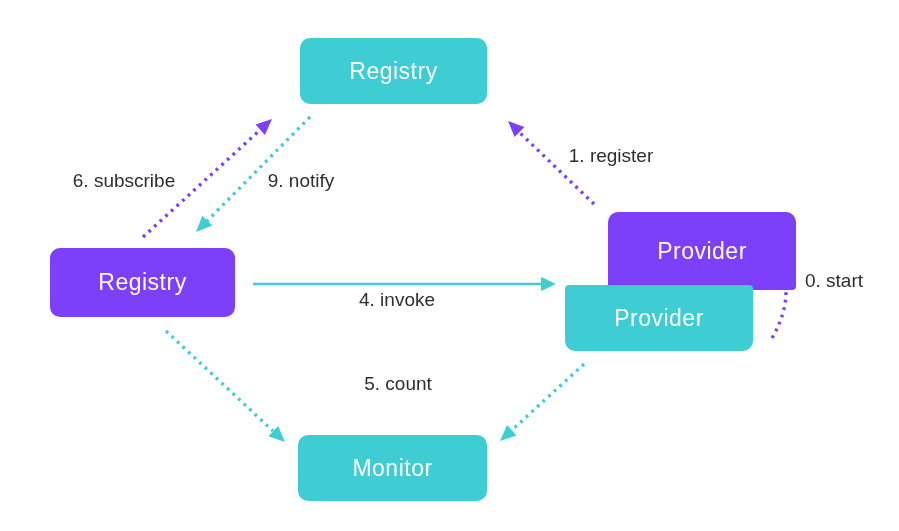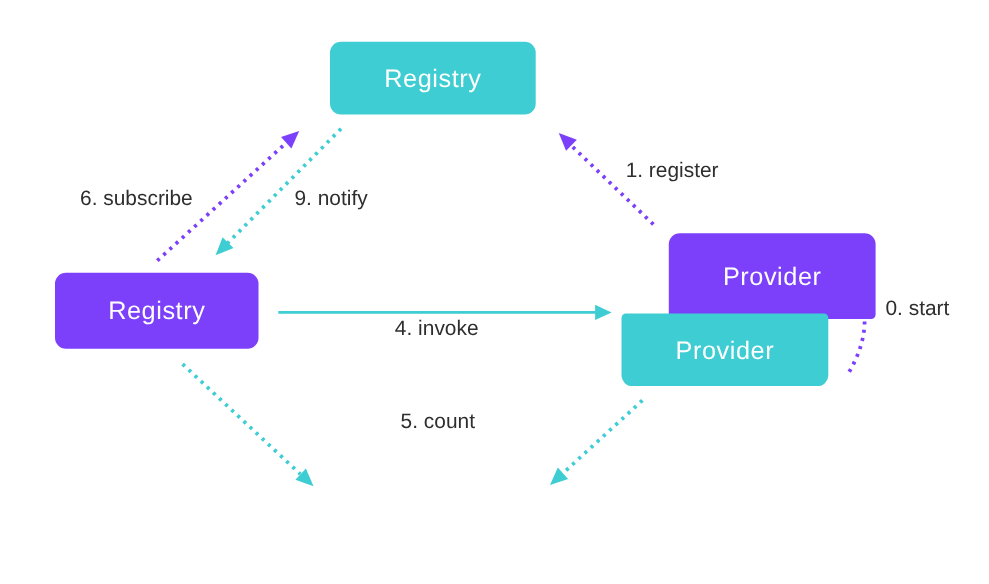--- a/index.html
+++ b/index.html
@@ -116,20 +116,23 @@
   </div>
 
   <div class="node node-purple node-provider">
     <span>Provider</span>
   </div>
 
   <div class="node node-teal node-container">
     <span>Provider</span>
   </div>
 
+  <div class="node node-teal node-monitor">
+    <span>Monitor</span>
+  </div>
 
   <div class="edge-label lbl-subscribe">6. subscribe</div>
   <div class="edge-label lbl-notify">9. notify</div>
   <div class="edge-label lbl-register">1. register</div>
   <div class="edge-label lbl-invoke">4. invoke</div>
   <div class="edge-label lbl-count">5. count</div>
   <div class="edge-label lbl-start">0. start</div>
 
 </div>
 

